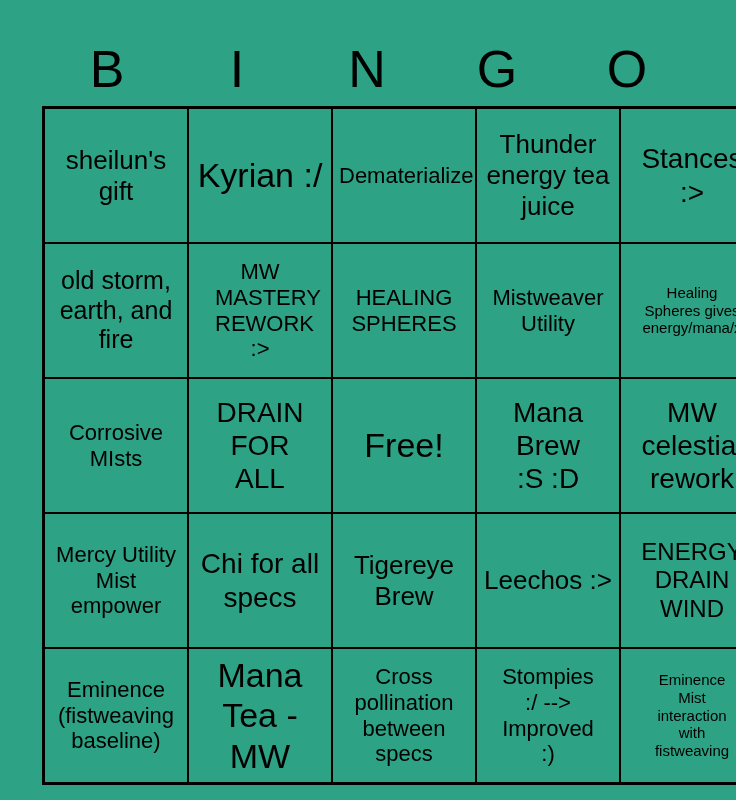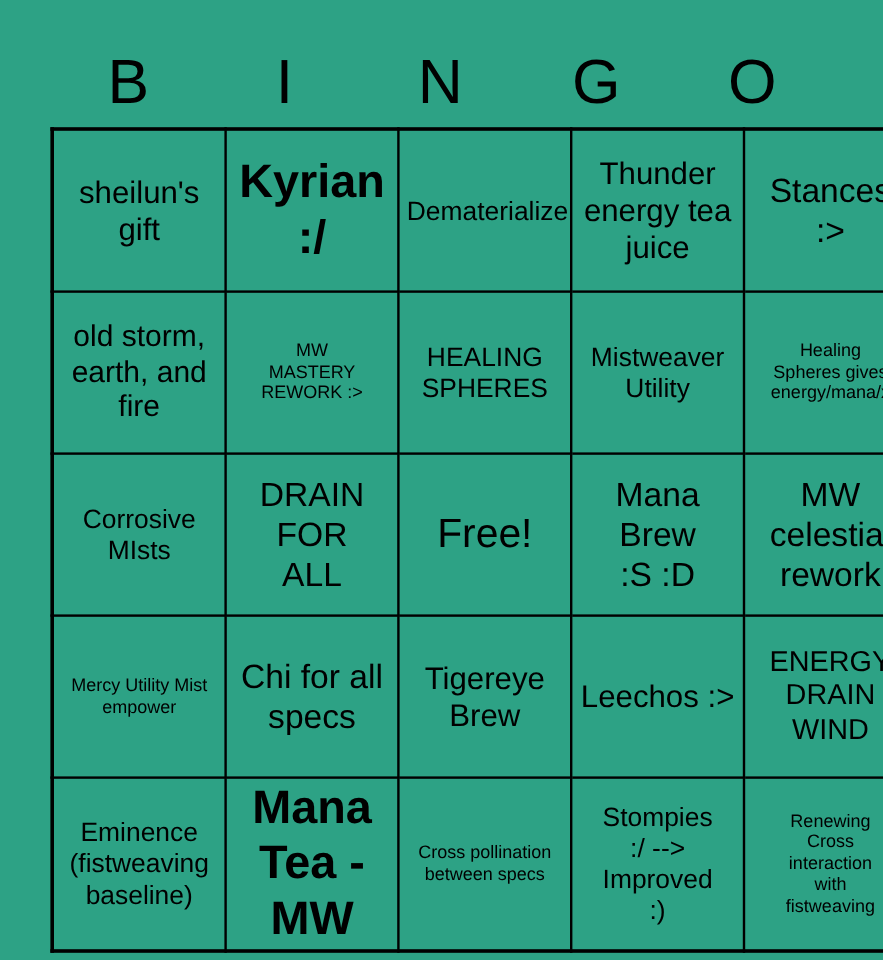--- a/index.html
+++ b/index.html
@@ -49,27 +49,27 @@
     border: 2px solid #000000;
     text-align: center;
     vertical-align: middle;
     padding: 2px 6px;
     line-height: 1.18;
     overflow: hidden;
   }
   td span { display: inline-block; }
   .fs15 { font-size: 15px; }
   .fs17 { font-size: 22px; }
-  .fs20 { font-size: 15px; }
+  .fs20 { font-size: 22px; }
   .fs22 { font-size: 22px; }
   .fs24 { font-size: 24px; }
   .fs25 { font-size: 25px; }
   .fs26 { font-size: 26px; }
   .fs28 { font-size: 28px; line-height: 1.14; }
-  .fs34 { font-size: 39px; line-height: 1.14; font-weight: bold; }
+  .fs34 { font-size: 34px; line-height: 1.14; }
   .fs38 { font-size: 34px; }
   .mw80  { max-width: 82px; }
   .mw88  { max-width: 90px; }
   .mw96  { max-width: 96px; text-align: center; }
   .mw100 { max-width: 102px; }
 </style>
 </head>
 <body style="background: rgb(45, 162, 133); color: rgb(0, 0, 0);">
 
 <div class="bingo-header">
@@ -109,17 +109,17 @@
         <td class="fs28"><span>Chi for all specs</span></td>
         <td class="fs26"><span>Tigereye Brew</span></td>
         <td class="fs26"><span>Leechos :&gt;</span></td>
         <td class="fs24"><span>ENERGY DRAIN WIND</span></td>
       </tr>
       <tr>
         <td class="fs17"><span>Eminence (fistweaving baseline)</span></td>
         <td class="fs34"><span>Mana Tea - MW</span></td>
         <td class="fs20"><span>Cross pollination between specs</span></td>
         <td class="fs22"><span class="mw96">Stompies :/ --&gt; Improved :)</span></td>
-        <td class="fs15"><span class="mw80">Renewing Cross interaction with fistweaving</span></td>
+        <td class="fs15"><span class="mw80">Eminence Mist interaction with fistweaving</span></td>
       </tr>
     </tbody>
   </table>
 </div>
 
 </body></html>

